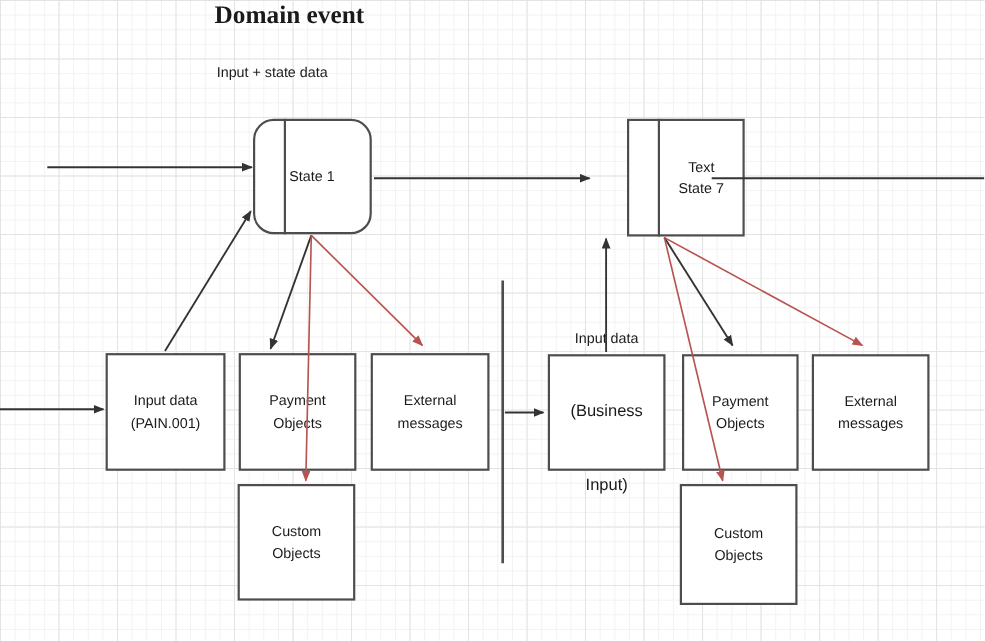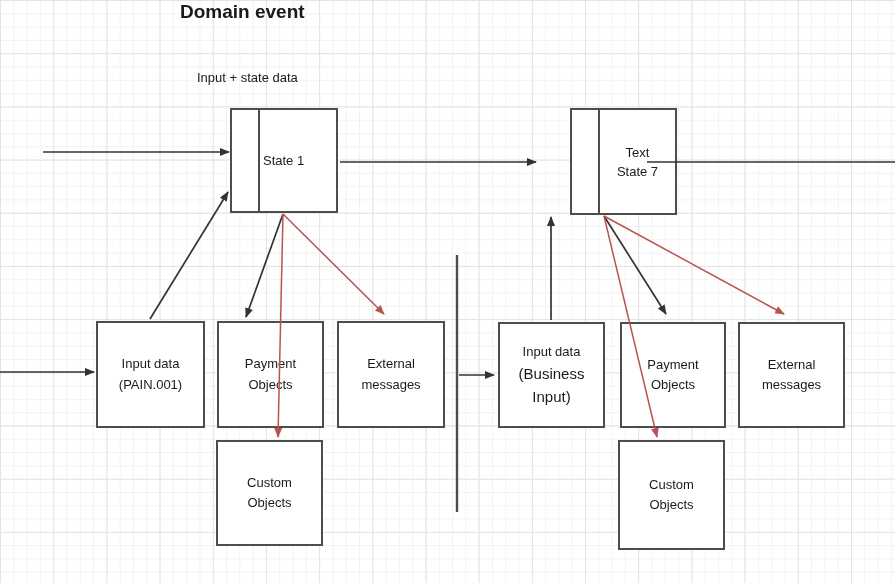--- a/index.html
+++ b/index.html
@@ -11,59 +11,59 @@
     background-image:
       linear-gradient(to right, #e3e3e3 1px, transparent 1px),
       linear-gradient(to bottom, #e3e3e3 1px, transparent 1px),
       linear-gradient(to right, #f2f2f2 1px, transparent 1px),
       linear-gradient(to bottom, #f2f2f2 1px, transparent 1px);
     background-size: 53.2px 53.2px, 53.2px 53.2px, 13.3px 13.3px, 13.3px 13.3px;
     font-family:"Liberation Sans", sans-serif;
     color:#1a1a1a;
   }
   .title{
-    position:absolute; left:180px; top:1px;
-    font-size:19px; font-weight:700; white-space:nowrap;
+    position:absolute; left:195px; top:1px;
+    font-size:23px; font-weight:700; white-space:nowrap;font-family:Liberation Serif, serif;
   }
   .subtitle{
-    position:absolute; left:197px; top:70px;
+    position:absolute; left:197px; top:58px;
     font-size:13px; white-space:nowrap;
   }
   .node{
     position:absolute; box-sizing:border-box;
     background:#ffffff; border:2px solid #4d4d4d;
     display:flex; flex-direction:column; align-items:center; justify-content:center;
     font-size:13px; line-height:1.55; text-align:center;
   }
   .state .compartment{
     position:absolute; left:26px; top:-2px; bottom:-2px; width:0;
     border-left:2px solid #4d4d4d;
   }
   .state1-label{
     position:absolute; left:31px; top:50%; transform:translateY(-50%);
     text-align:left; line-height:1.3;
   }
   .state2-label{
     position:absolute; left:28px; right:0; top:50%; transform:translateY(-50%);
     text-align:center; line-height:1.5;
   }
-  .big-line{ font-size:15px; }
+  .big-line{ font-size:15px;margin-top:44px; }
   svg.overlay{
     position:absolute; left:0; top:0; pointer-events:none;
   }
 </style>
 </head>
 <body>
 
 <div class="canvas">
 
   <div class="title">Domain event</div>
   <div class="subtitle">Input + state data</div>
 
-  <div class="node state" style="left:230px;top:108px;width:108px;height:105px;">
+  <div class="node state" style="left:230px;top:108px;width:108px;height:105px;border-radius:19px;">
     <div class="compartment"></div>
     <div class="state1-label">State 1</div>
   </div>
 
   <div class="node" style="left:96px;top:321px;width:109px;height:107px;">
     <div>Input data</div>
     <div>(PAIN.001)</div>
   </div>
 
   <div class="node" style="left:217px;top:321px;width:107px;height:107px;">

